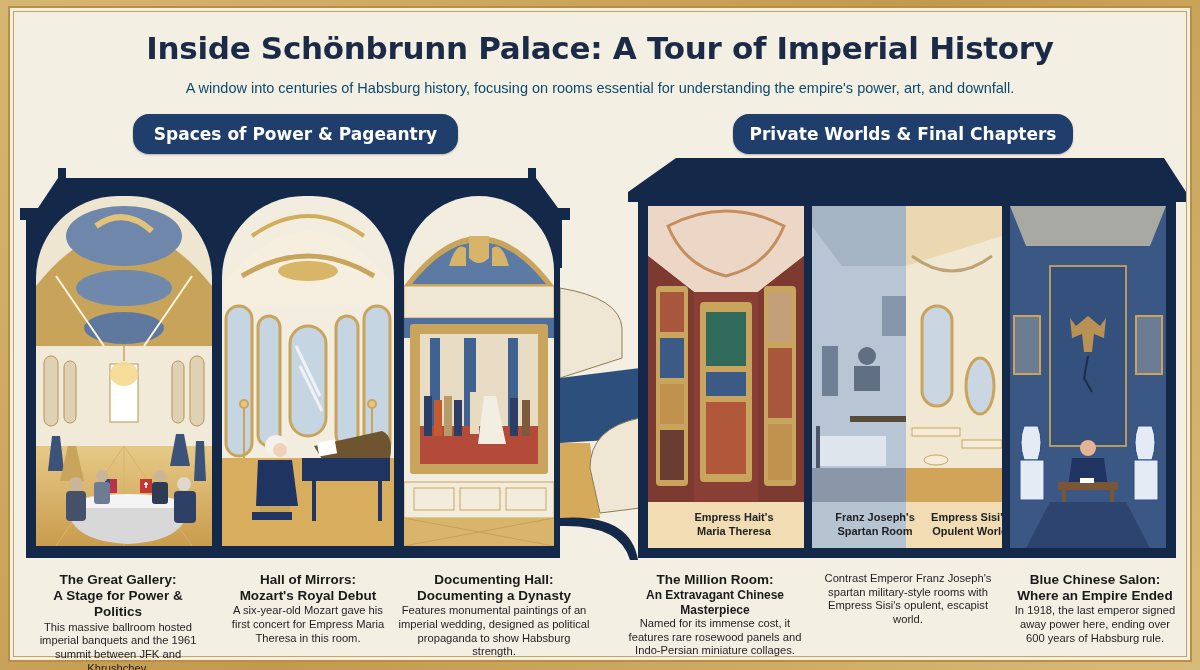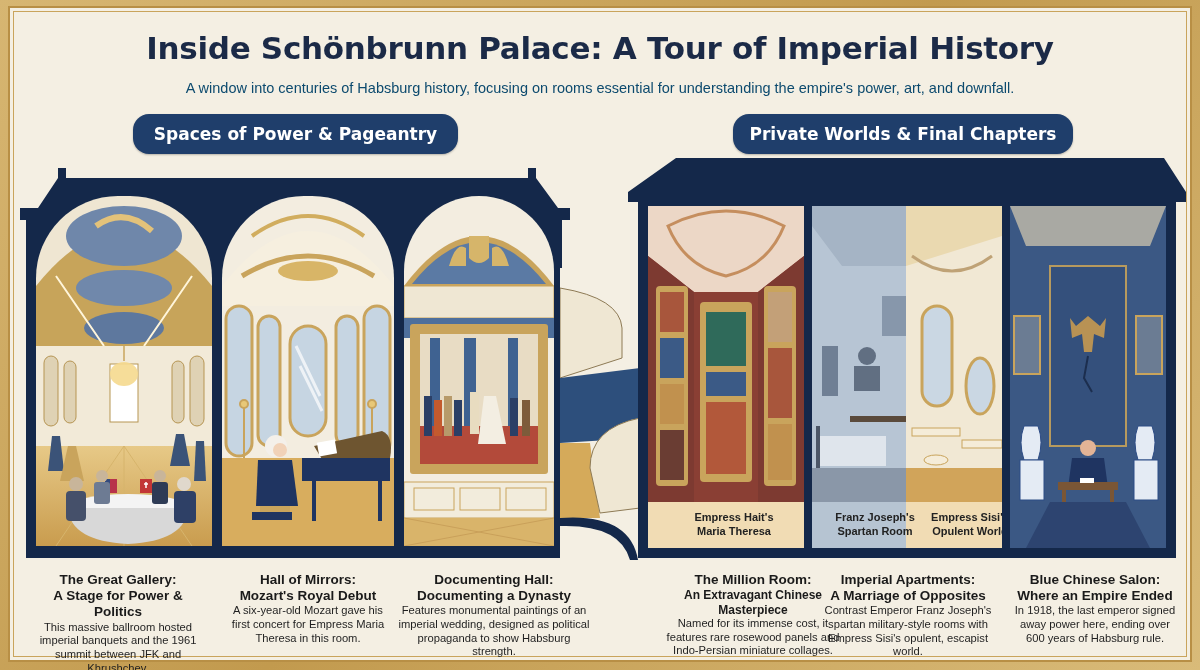--- a/index.html
+++ b/index.html
@@ -357,33 +357,29 @@
   </div>
 
   <div class="caption" style="left:396px; width:196px;">
     <div class="caption-title">
       <div>Documenting Hall:</div>
       <div>Documenting a Dynasty</div>
     </div>
     <div class="caption-body">Features monumental paintings of an imperial wedding, designed as political propaganda to show Habsburg strength.</div>
   </div>
 
-  <div class="caption" style="left:660px; width:186px;">
+  <div class="caption" style="left:622px; width:186px;">
     <div class="caption-title">
       <div>The Million Room:</div>
       <div class="sub-small">An Extravagant Chinese Masterpiece</div>
     </div>
     <div class="caption-body">Named for its immense cost, it features rare rosewood panels and Indo-Persian miniature collages.</div>
   </div>
 
   <div class="caption" style="left:812px; width:192px;">
-    <div class="caption-title">
-      <div>Imperial Apartments:</div>
-      <div>A Marriage of Opposites</div>
-    </div>
     <div class="caption-body">Contrast Emperor Franz Joseph's spartan military-style rooms with Empress Sisi's opulent, escapist world.</div>
   </div>
 
   <div class="caption" style="left:1010px; width:170px;">
     <div class="caption-title">
       <div>Blue Chinese Salon:</div>
       <div>Where an Empire Ended</div>
     </div>
     <div class="caption-body">In 1918, the last emperor signed away power here, ending over 600 years of Habsburg rule.</div>
   </div>

